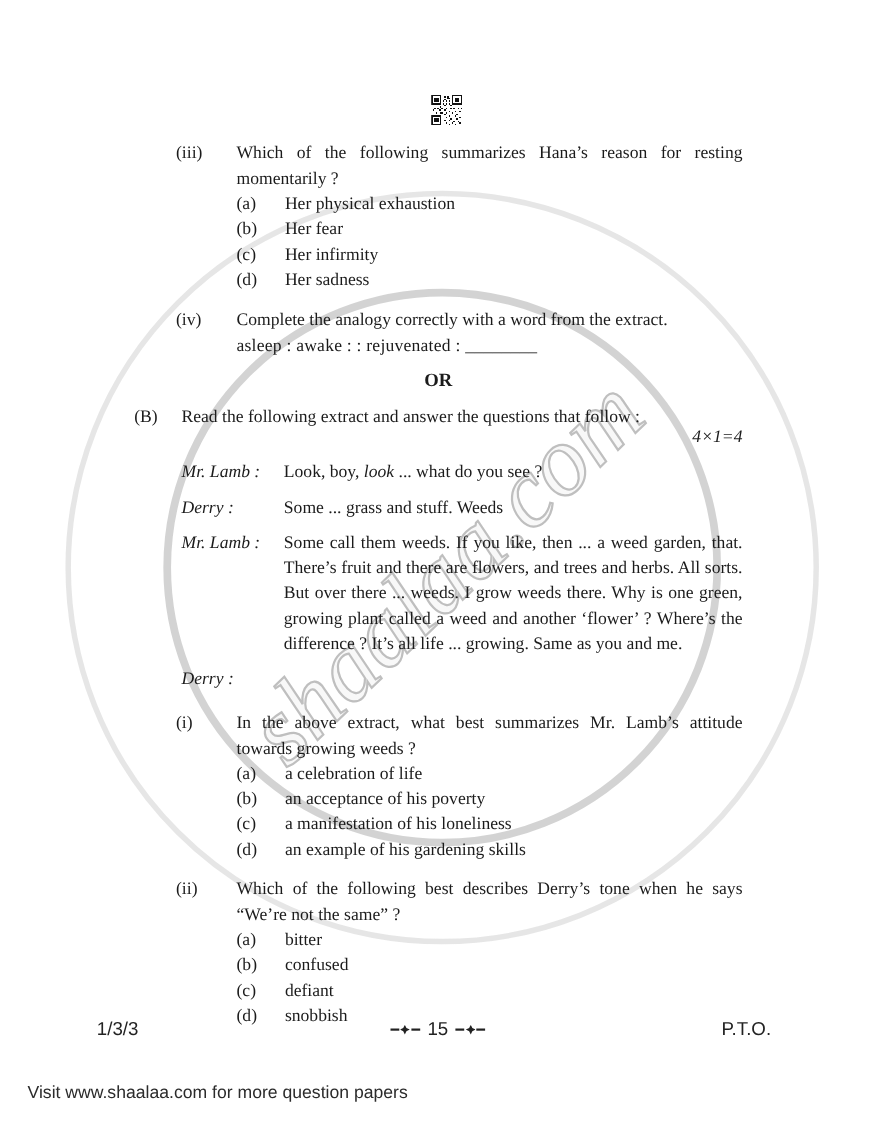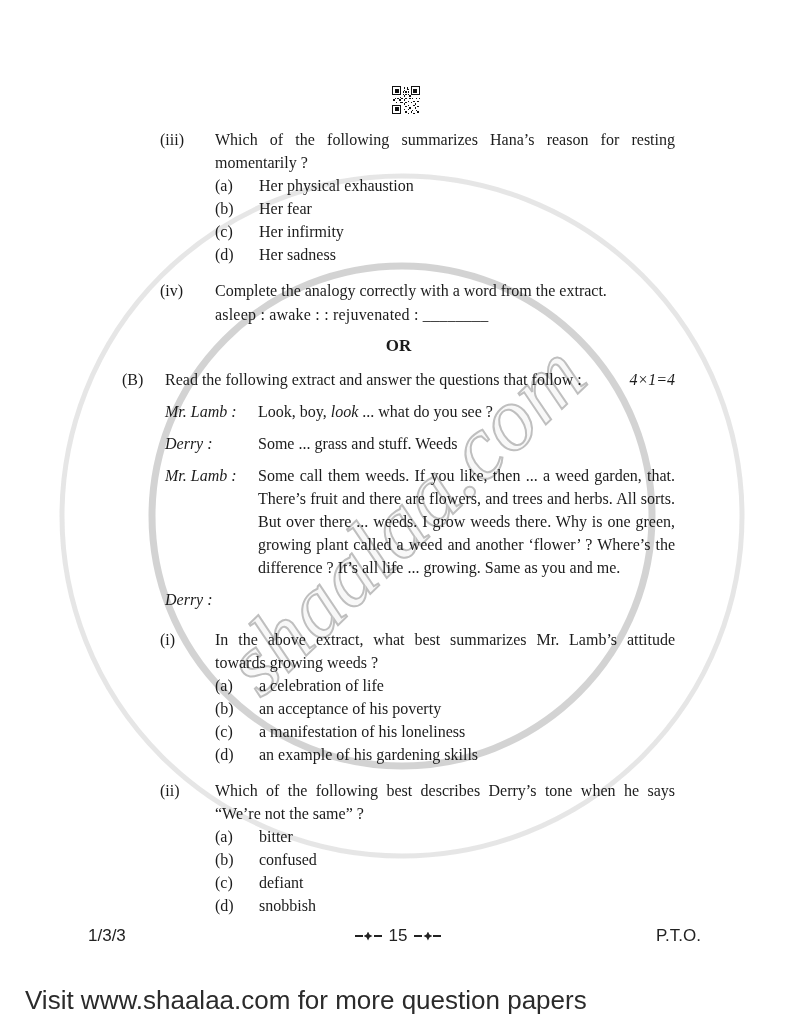--- a/index.html
+++ b/index.html
@@ -25,21 +25,21 @@
   }
   .qr-wrap{ height:28px; margin-left:270px; margin-bottom:14px; }
   .q-block{ margin-left:38px; display:grid; grid-template-columns:55px 1fr; }
   .q-label{ }
   .q-body{ text-align:justify; }
   .q-options{ margin-top:0; }
   .opt-row{ display:grid; grid-template-columns:44px 1fr; }
   .analogy{ margin-top:1px; letter-spacing:0.2px; }
   .or-divider{ text-align:center; font-weight:bold; margin-top:8px; font-size:17px; }
   .part-b{ margin-top:11px; display:grid; grid-template-columns:43px 1fr auto; }
-  .part-b .marks{ font-style:italic; padding-left:14px; }
+  .part-b .marks{ font-style:italic; padding-left:14px;margin-top:18px; }
   .dialogue-row{ margin-left:43px; display:grid; grid-template-columns:93px 1fr; margin-top:9px; }
   .speaker{ font-style:italic; }
   .speech{ text-align:justify; }
   .speech .it{ font-style:italic; }
   .qi{ margin-top:17px; }
   .qii{ margin-top:13px; }
   
   .footer{
     position:absolute; top:926px; left:0; width:796px; height:24px;
     font-family:"Liberation Sans", sans-serif; font-size:17px; color:#222;
@@ -54,21 +54,21 @@
   .orn{ display:inline-flex; align-items:center; }
   .orn .bar{ width:8px; height:1.5px; background:#222; }
   .orn .dia{
     width:9px; height:9px; background:#222; margin:0 1px;
     clip-path:polygon(50% 0,66% 34%,100% 50%,66% 66%,50% 100%,34% 66%,0 50%,34% 34%);
   }
   
   .site-banner{
     position:absolute; left:25px; top:985px; z-index:1;
     font-family:"Liberation Sans", sans-serif;
-    font-size:26px; color:#2b2b2b;
+    font-size:16px; color:#2b2b2b;
   }
 </style>
 </head>
 <body>
 
 <svg class="watermark" viewBox="0 0 715 715">
   <circle cx="357" cy="356" r="340" fill="none" stroke="#dcdcdc" stroke-width="5" opacity="0.7"></circle>
   <circle cx="357" cy="356" r="250" fill="none" stroke="#cbcbcb" stroke-width="7" opacity="0.85"></circle>
   <text x="357" y="390" text-anchor="middle" transform="rotate(-44 357 356)" font-family="Liberation Serif, serif" font-style="italic" font-size="90" fill="#f0f0f0" fill-opacity="0.45" stroke="#bfbfbf" stroke-width="2">shaalaa.com</text>
 </svg>

